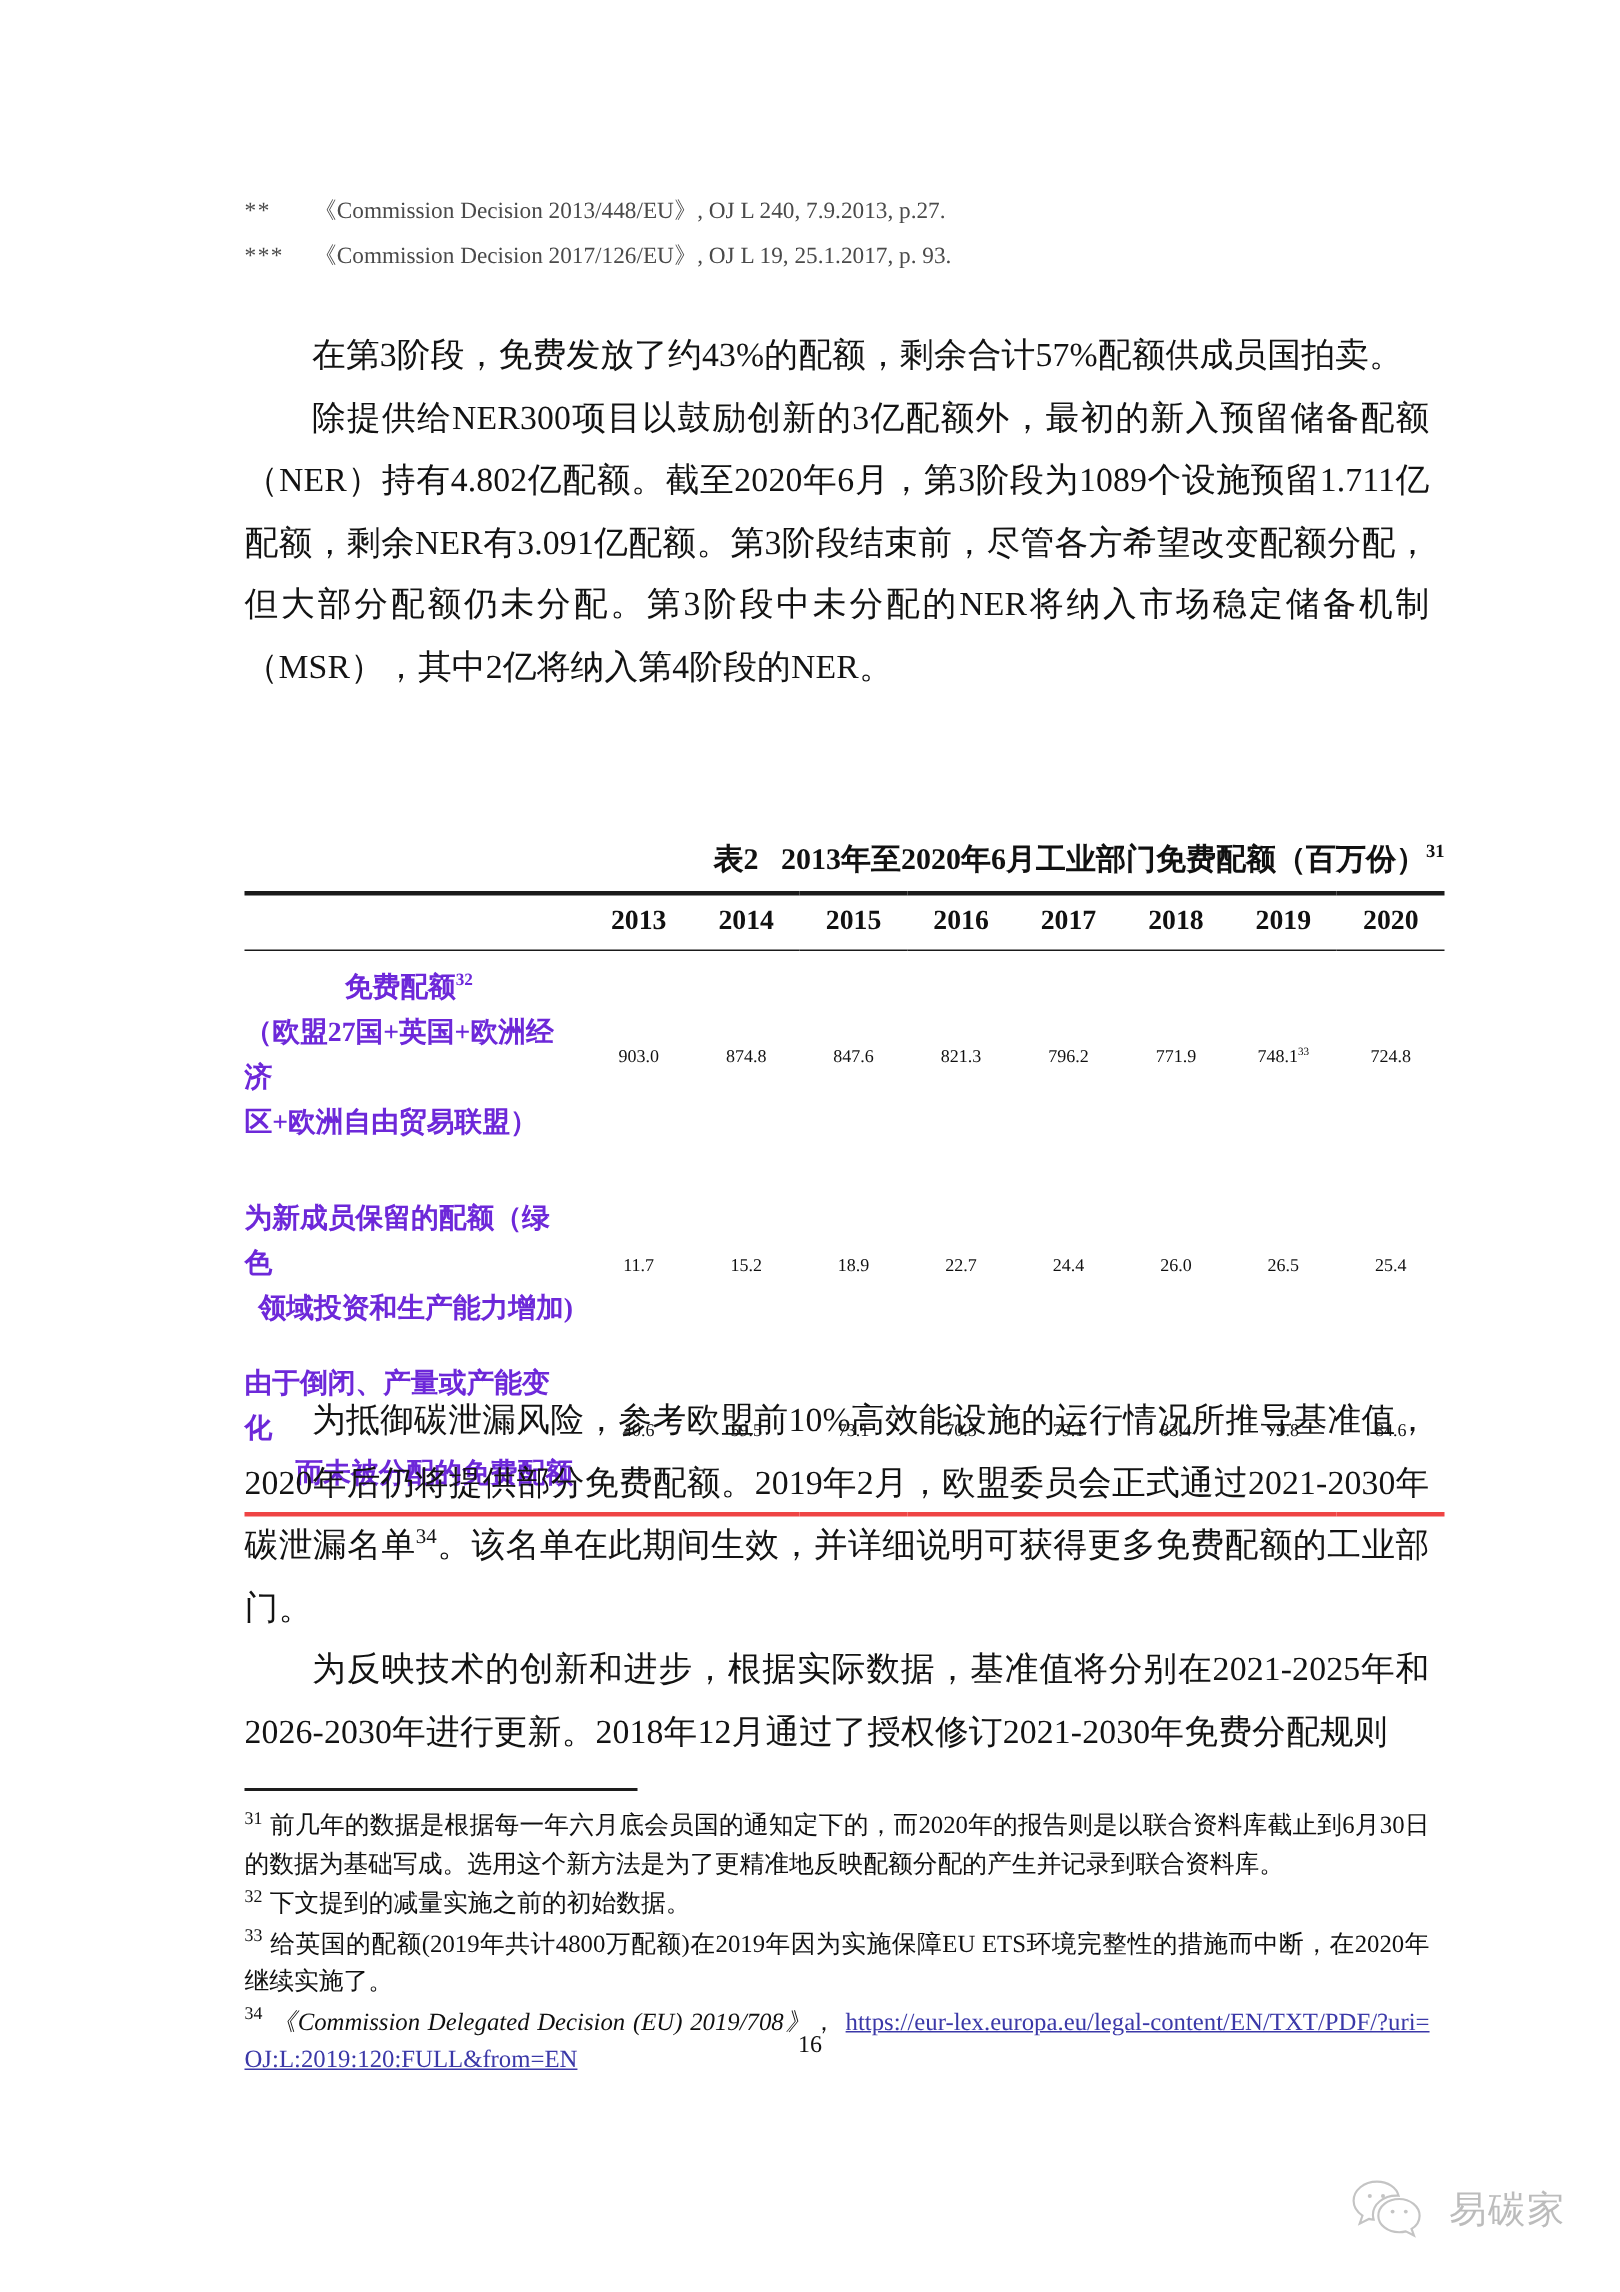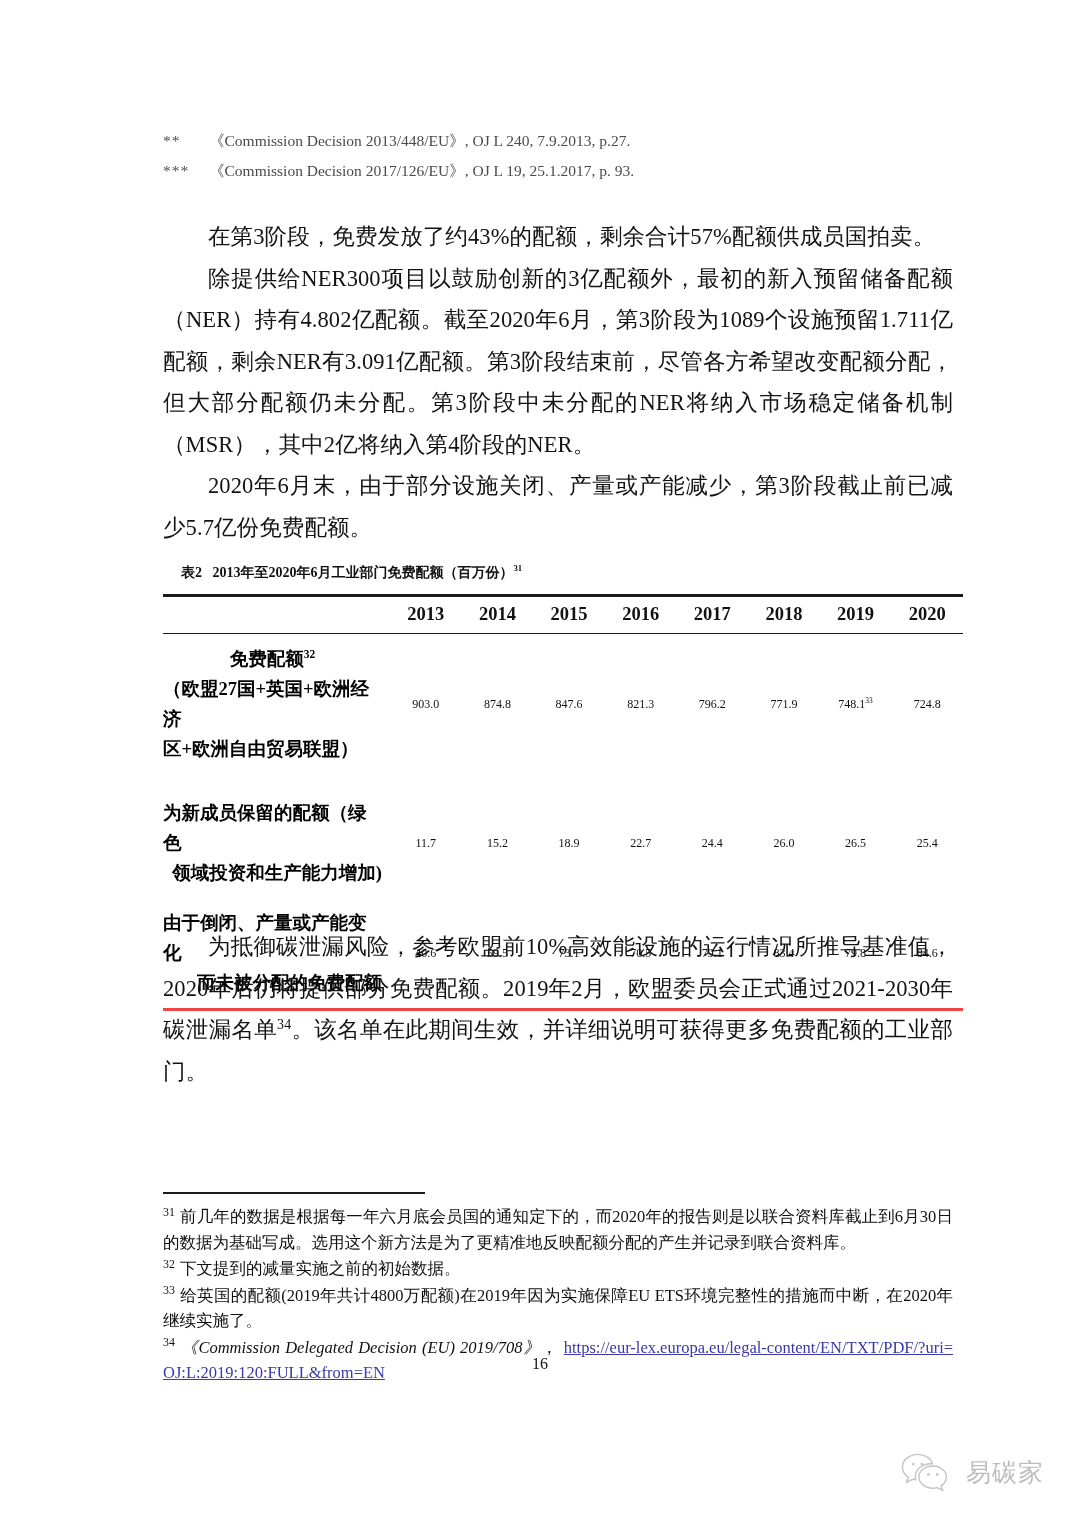--- a/index.html
+++ b/index.html
@@ -69,23 +69,23 @@
   }
 
   
   .table-wrap {
     position: absolute;
     left: 163px;
     top: 558px;
     width: 800px;
   }
   .table-caption {
-    font-size: 14px;
+    font-size: 20px;
     font-weight: bold;
-    text-align: left;
+    text-align: right;
     line-height: 30px;
     color: #111;
     padding-left: 18px;
   }
   table.ets {
     border-collapse: collapse;
     width: 800px;
     margin-top: 6px;
     table-layout: fixed;
   }
@@ -102,21 +102,21 @@
   table.ets .rule-under-head {
     border-bottom: 1.6px solid #1a1a1a;
   }
   table.ets .rule-bottom {
     border-bottom: 3px solid #ef4444;
   }
   table.ets td.rowlabel {
     font-size: 18.5px;
     font-weight: bold;
     line-height: 30px;
-    color: #000000;
+    color: #6d28d9;
     vertical-align: middle;
     padding: 10px 8px 10px 0;
   }
   table.ets td.rowlabel .ln { display: block; }
   table.ets td.rowlabel .ln.c { text-align: center; }
   table.ets td.rowlabel .ln.r { text-align: right; }
   table.ets td.val {
     font-size: 12px;
     text-align: center;
     vertical-align: middle;
@@ -202,21 +202,20 @@
       <span class="marker">**</span><span>《Commission Decision 2013/448/EU》, OJ L 240, 7.9.2013, p.27.</span>
     </div>
     <div class="top-note">
       <span class="marker">***</span><span>《Commission Decision 2017/126/EU》, OJ L 19, 25.1.2017, p. 93.</span>
     </div>
   </div>
 
   <div class="body-block">
     <p class="para">在第3阶段，免费发放了约43%的配额，剩余合计57%配额供成员国拍卖。</p>
     <p class="para">除提供给NER300项目以鼓励创新的3亿配额外，最初的新入预留储备配额（NER）持有4.802亿配额。截至2020年6月，第3阶段为1089个设施预留1.711亿配额，剩余NER有3.091亿配额。第3阶段结束前，尽管各方希望改变配额分配，但大部分配额仍未分配。第3阶段中未分配的NER将纳入市场稳定储备机制（MSR），其中2亿将纳入第4阶段的NER。</p>
-    <p class="para">2020年6月末，由于部分设施关闭、产量或产能减少，第3阶段截止前已减少5.7亿份免费配额。</p>
   </div>
 
   <div class="table-wrap">
     <div class="table-caption">
       <span>表2</span>&nbsp;&nbsp;&nbsp;<span>2013年至2020年6月工业部门免费配额（百万份）</span><sup class="fn">31</sup>
     </div>
 
     <table class="ets">
       <colgroup>
         <col class="col-label">
@@ -292,20 +291,21 @@
           <td class="val rule-bottom">83.4</td>
           <td class="val rule-bottom">79.8</td>
           <td class="val rule-bottom">84.6</td>
         </tr>
       </tbody>
     </table>
   </div>
 
   <div class="body-block" style="top:926px;">
     <p class="para"><span>为抵御碳泄漏风险，参考欧盟前10%高效能设施的运行情况所推导基准值，2020年后仍将提供部分免费配额。2019年2月，欧盟委员会正式通过2021-2030年碳泄漏名单</span><sup class="fn">34</sup><span>。该名单在此期间生效，并详细说明可获得更多免费配额的工业部门。</span></p>
+    <p class="para">为反映技术的创新和进步，根据实际数据，基准值将分别在2021-2025年和2026-2030年进行更新。2018年12月通过了授权修订2021-2030年免费分配规则</p>
   </div>
 
   <div class="footnotes">
     <div class="fn-rule"></div>
 
     <div class="fn-item">
       <span class="num">31</span><span>前几年的数据是根据每一年六月底会员国的通知定下的，而2020年的报告则是以联合资料库截止到6月30日的数据为基础写成。选用这个新方法是为了更精准地反映配额分配的产生并记录到联合资料库。</span>
     </div>
 
     <div class="fn-item">

